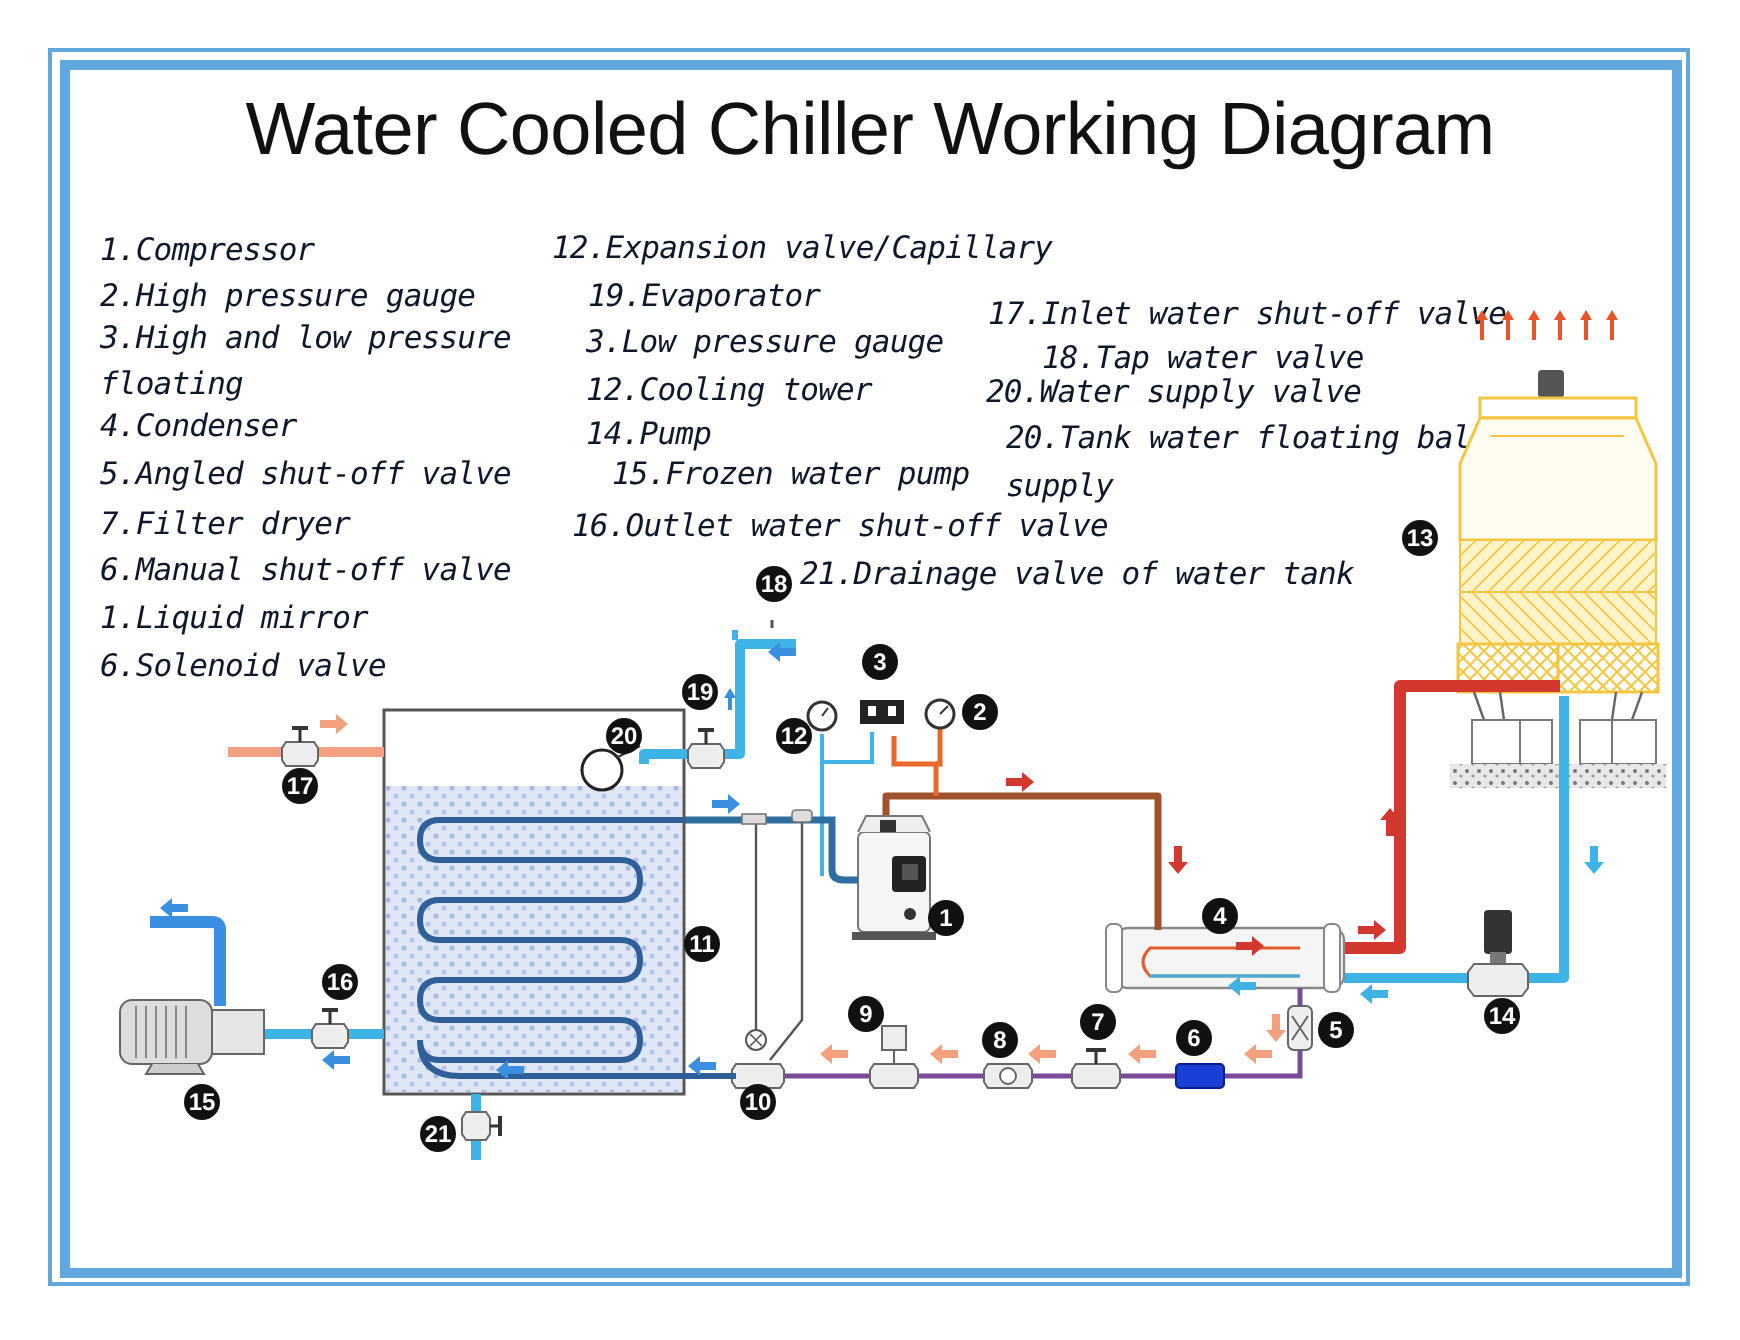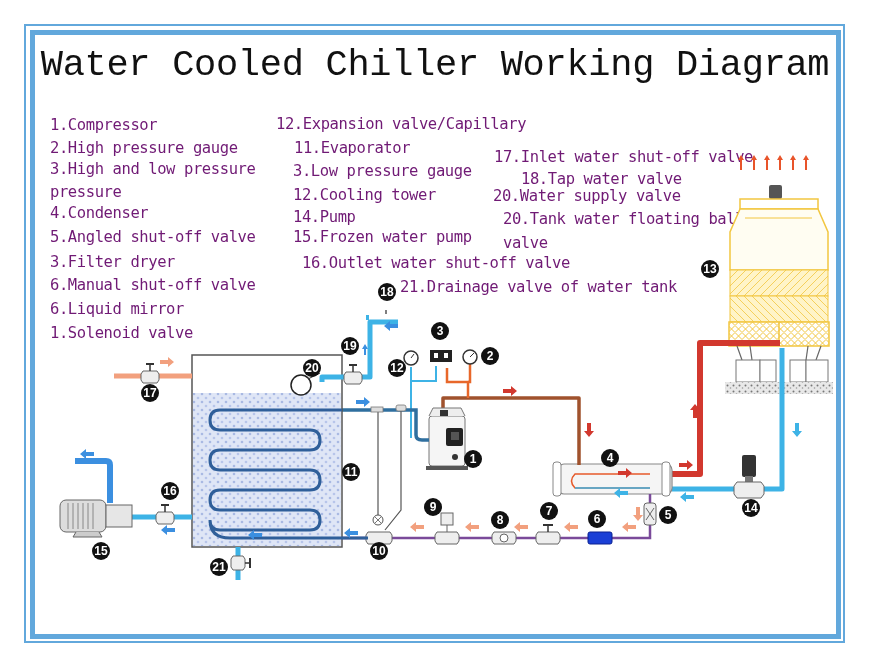--- a/index.html
+++ b/index.html
@@ -1,55 +1,55 @@
 <!DOCTYPE html>
 <html><head>
 <meta charset="utf-8">
 <style>
   html, body { margin:0; padding:0; background:#ffffff; }
   body { width:870px; height:670px; position:relative; overflow:hidden; font-family:"Liberation Serif", serif; }
   .frame-outer { position:absolute; left:24px; top:24px; width:821px; height:619px; border:2px solid #62a8dc; box-sizing:border-box; }
   .frame-inner { position:absolute; left:30px; top:30px; width:811px; height:609px; border:5px solid #62a8dc; box-sizing:border-box; }
-  .title { position:absolute; left:0; top:44px; width:870px; text-align:center; font-family:Liberation Mono, monospace; font-size:37px; color:#111; letter-spacing:-0.3px; }
-  .legend-item { position:absolute; font-family:"DejaVu Sans Mono", "Liberation Mono", monospace; font-size:15.5px; color:#701a75; white-space:nowrap; letter-spacing:-0.4px; }
+  .title { position:absolute; left:0; top:44px; width:870px; text-align:center; font-family:Liberation Sans, sans-serif; font-size:37px; color:#111; letter-spacing:-0.3px; }
+  .legend-item { position:absolute; font-family:"DejaVu Sans Mono", "Liberation Mono", monospace; font-size:15.5px; color:#0f172a; white-space:nowrap; letter-spacing:-0.4px;font-style:italic; }
   svg.diagram { position:absolute; left:0; top:0; }
   .badge-text { font-family:"Liberation Sans", sans-serif; font-weight:bold; font-size:12px; fill:#fff; }
 </style>
 </head>
 <body>
 
 <div class="frame-outer"></div>
 <div class="frame-inner"></div>
 
 <div class="title">Water Cooled Chiller Working Diagram</div>
 
 <div class="legend-item" style="left:50px;top:116px">1.Compressor</div>
 <div class="legend-item" style="left:50px;top:139px">2.High pressure gauge</div>
 <div class="legend-item" style="left:50px;top:160px">3.High and low pressure</div>
-<div class="legend-item" style="left:50px;top:183px">pressure</div>
+<div class="legend-item" style="left:50px;top:183px">floating</div>
 <div class="legend-item" style="left:50px;top:204px">4.Condenser</div>
 <div class="legend-item" style="left:50px;top:228px">5.Angled shut-off valve</div>
-<div class="legend-item" style="left:50px;top:253px">3.Filter dryer</div>
+<div class="legend-item" style="left:50px;top:253px">7.Filter dryer</div>
 <div class="legend-item" style="left:50px;top:276px">6.Manual shut-off valve</div>
-<div class="legend-item" style="left:50px;top:300px">6.Liquid mirror</div>
-<div class="legend-item" style="left:50px;top:324px">1.Solenoid valve</div>
+<div class="legend-item" style="left:50px;top:300px">1.Liquid mirror</div>
+<div class="legend-item" style="left:50px;top:324px">6.Solenoid valve</div>
 
 <div class="legend-item" style="left:276px;top:115px">12.Expansion valve/Capillary</div>
-<div class="legend-item" style="left:294px;top:139px">11.Evaporator</div>
+<div class="legend-item" style="left:294px;top:139px">19.Evaporator</div>
 <div class="legend-item" style="left:293px;top:162px">3.Low pressure gauge</div>
 <div class="legend-item" style="left:293px;top:186px">12.Cooling tower</div>
 <div class="legend-item" style="left:293px;top:208px">14.Pump</div>
-<div class="legend-item" style="left:293px;top:228px">15.Frozen water pump</div>
-<div class="legend-item" style="left:302px;top:254px">16.Outlet water shut-off valve</div>
+<div class="legend-item" style="left:306px;top:228px">15.Frozen water pump</div>
+<div class="legend-item" style="left:286px;top:254px">16.Outlet water shut-off valve</div>
 
 <div class="legend-item" style="left:494px;top:148px">17.Inlet water shut-off valve</div>
 <div class="legend-item" style="left:521px;top:170px">18.Tap water valve</div>
 <div class="legend-item" style="left:493px;top:187px">20.Water supply valve</div>
 <div class="legend-item" style="left:503px;top:210px">20.Tank water floating ball</div>
-<div class="legend-item" style="left:503px;top:234px">valve</div>
+<div class="legend-item" style="left:503px;top:234px">supply</div>
 <div class="legend-item" style="left:400px;top:278px">21.Drainage valve of water tank</div>
 
 <svg class="diagram" width="870" height="670" viewBox="0 0 870 670">
   <defs>
     <pattern id="waterPat" width="8" height="8" patternUnits="userSpaceOnUse">
       <rect width="8" height="8" fill="#dfe6f6"></rect>
       <circle cx="2" cy="2" r="1.3" fill="#a9b9e3"></circle>
       <circle cx="6" cy="6" r="1.3" fill="#b7c5ea"></circle>
     </pattern>
     <pattern id="groundPat" width="6" height="6" patternUnits="userSpaceOnUse">

